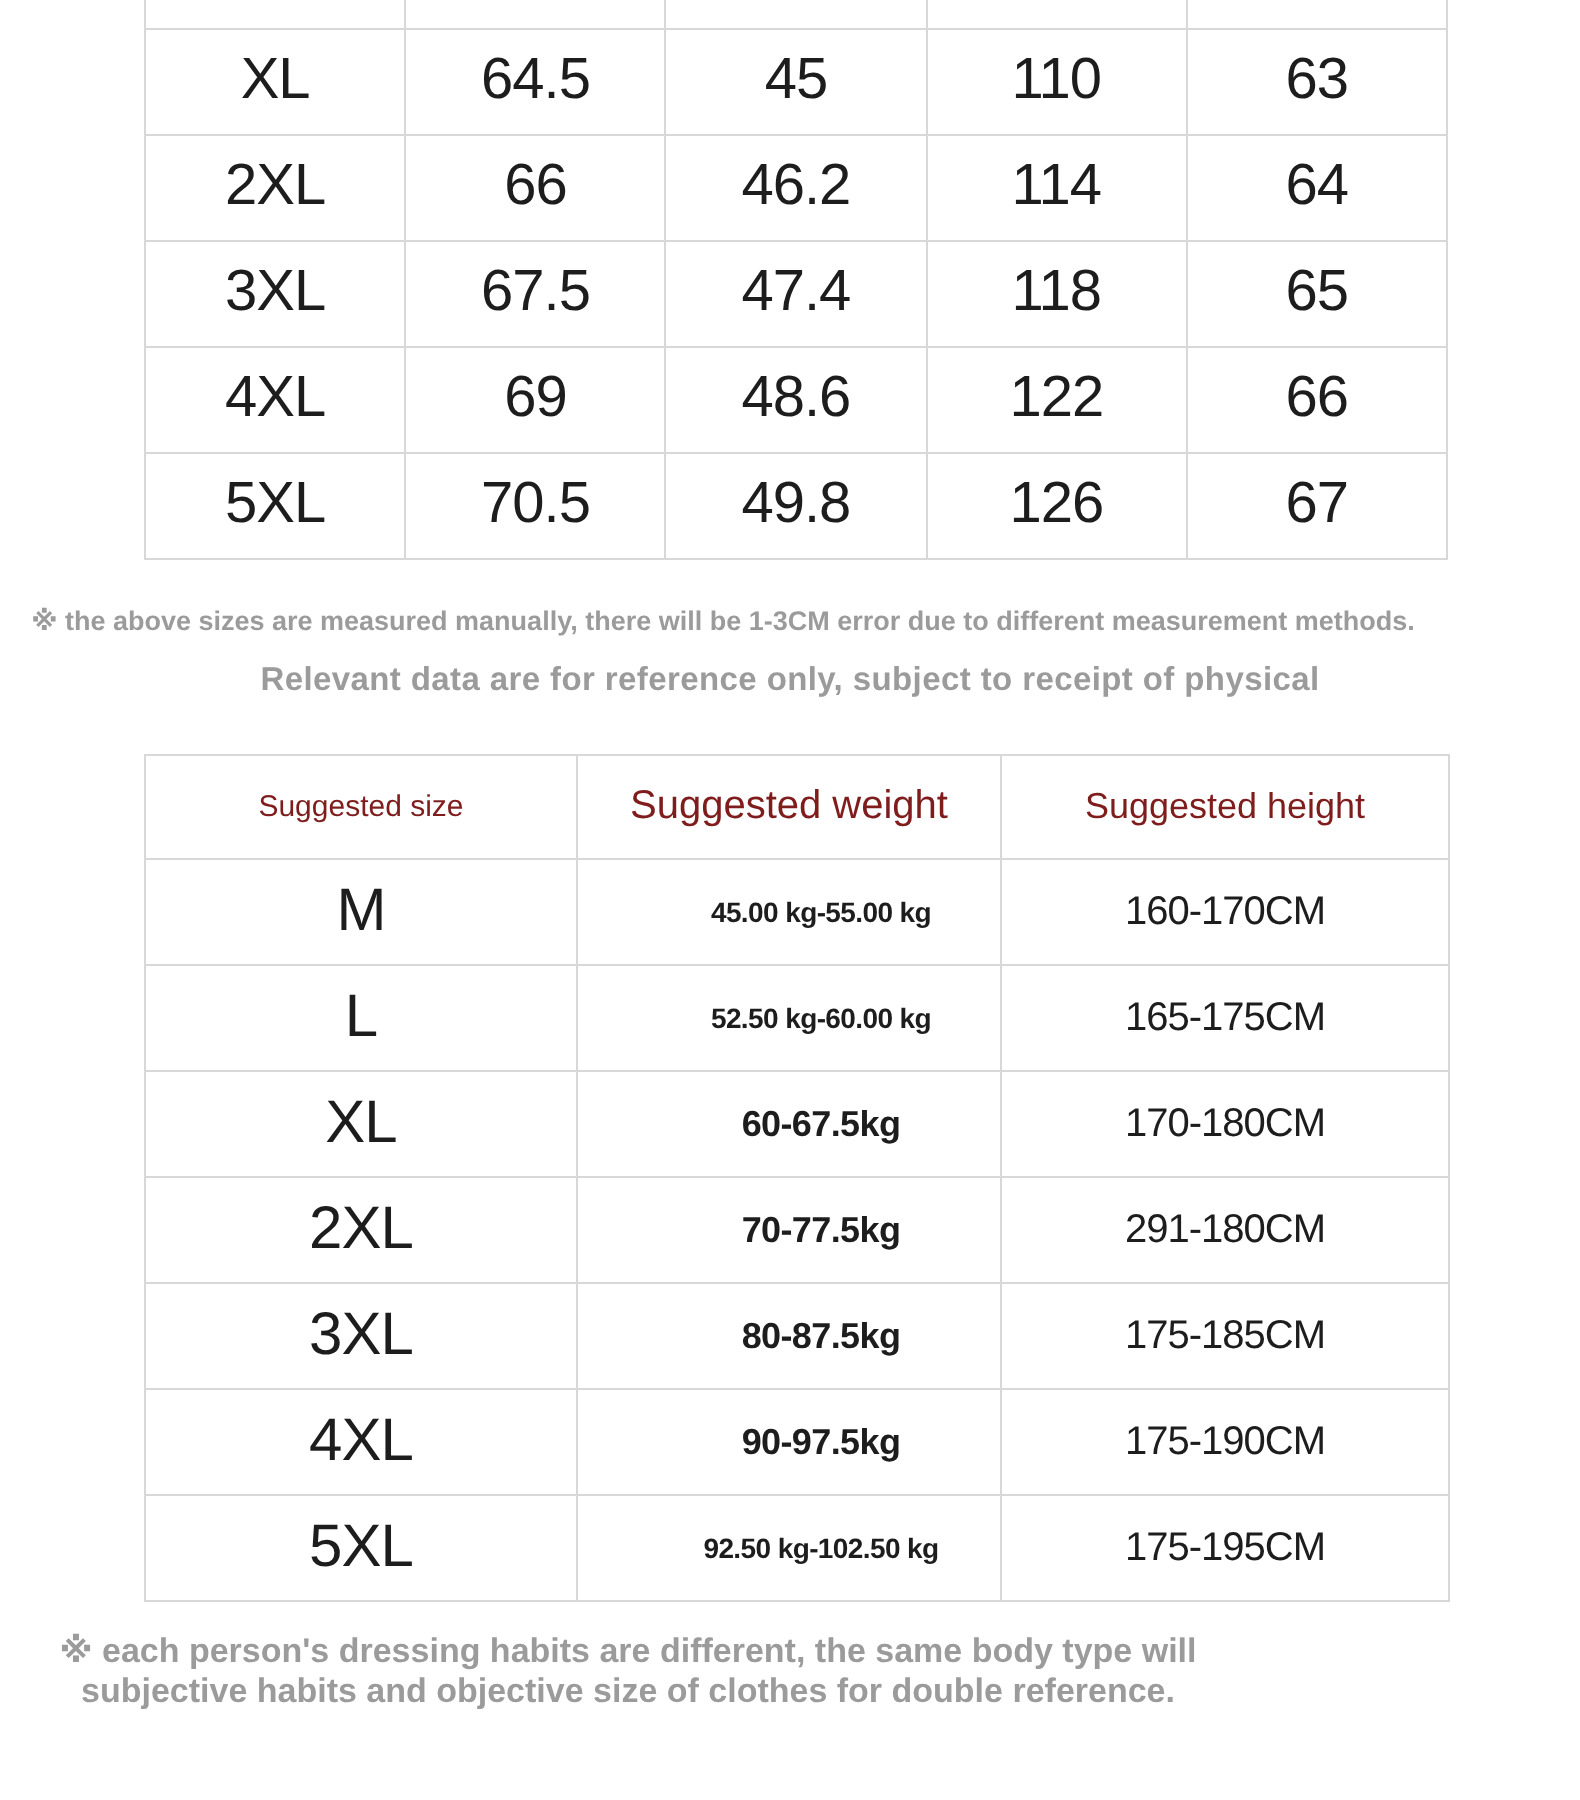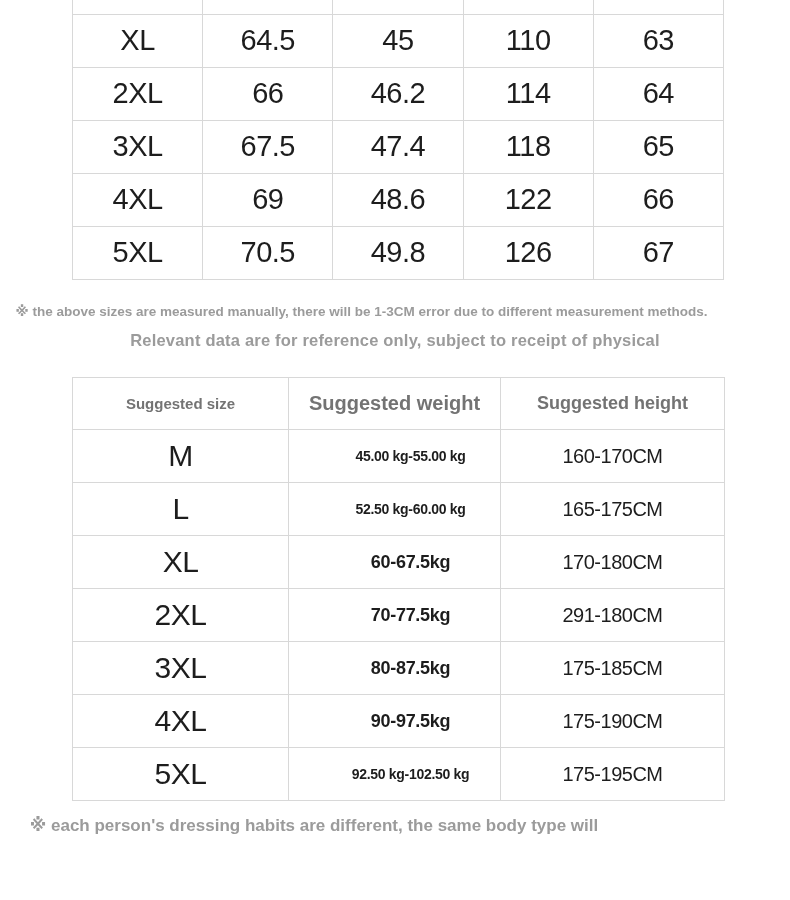--- a/index.html
+++ b/index.html
@@ -38,21 +38,21 @@
     text-align:center;white-space:nowrap;
     font-size:16.5px;font-weight:bold;letter-spacing:0.2px;
     color:var(--muted,#9b9b9b);
   }
 
   
   .t2{position:absolute;left:72px;top:377px;width:652px;}
   .t2 th,.t2 td{border:1px solid var(--border,#d8d8d8);}
   .t2 tr{height:53px;}
   .t2 tr.head{height:52px;}
-  .t2 th{font-weight:bold;color:#737373;}
+  .t2 th{font-weight:normal;color:#7f1d1d;}
   .t2 th.h-size{font-size:15px;}
   .t2 th.h-weight{font-size:20px;}
   .t2 th.h-height{font-size:18px;}
   .t2 td.sz{font-size:30px;letter-spacing:-0.5px;}
   .t2 td.wt{font-size:18px;font-weight:bold;letter-spacing:-0.3px;padding-left:32px;}
   .t2 td.wt.wt-small{font-size:14px;}
   .t2 td.ht{font-size:20px;letter-spacing:-0.5px;}
 
   
   .note3{
@@ -162,15 +162,16 @@
     <tr>
       <td class="sz">5XL</td>
       <td class="wt wt-small">92.50 kg-102.50 kg</td>
       <td class="ht">175-195CM</td>
     </tr>
   </tbody>
     </table>
 
   <div class="note3">
     <div>※ each person's dressing habits are different, the same body type will</div>
+    <div>subjective habits and objective size of clothes for double reference.</div>
   </div>
 
 </div>
 
 </body></html>

